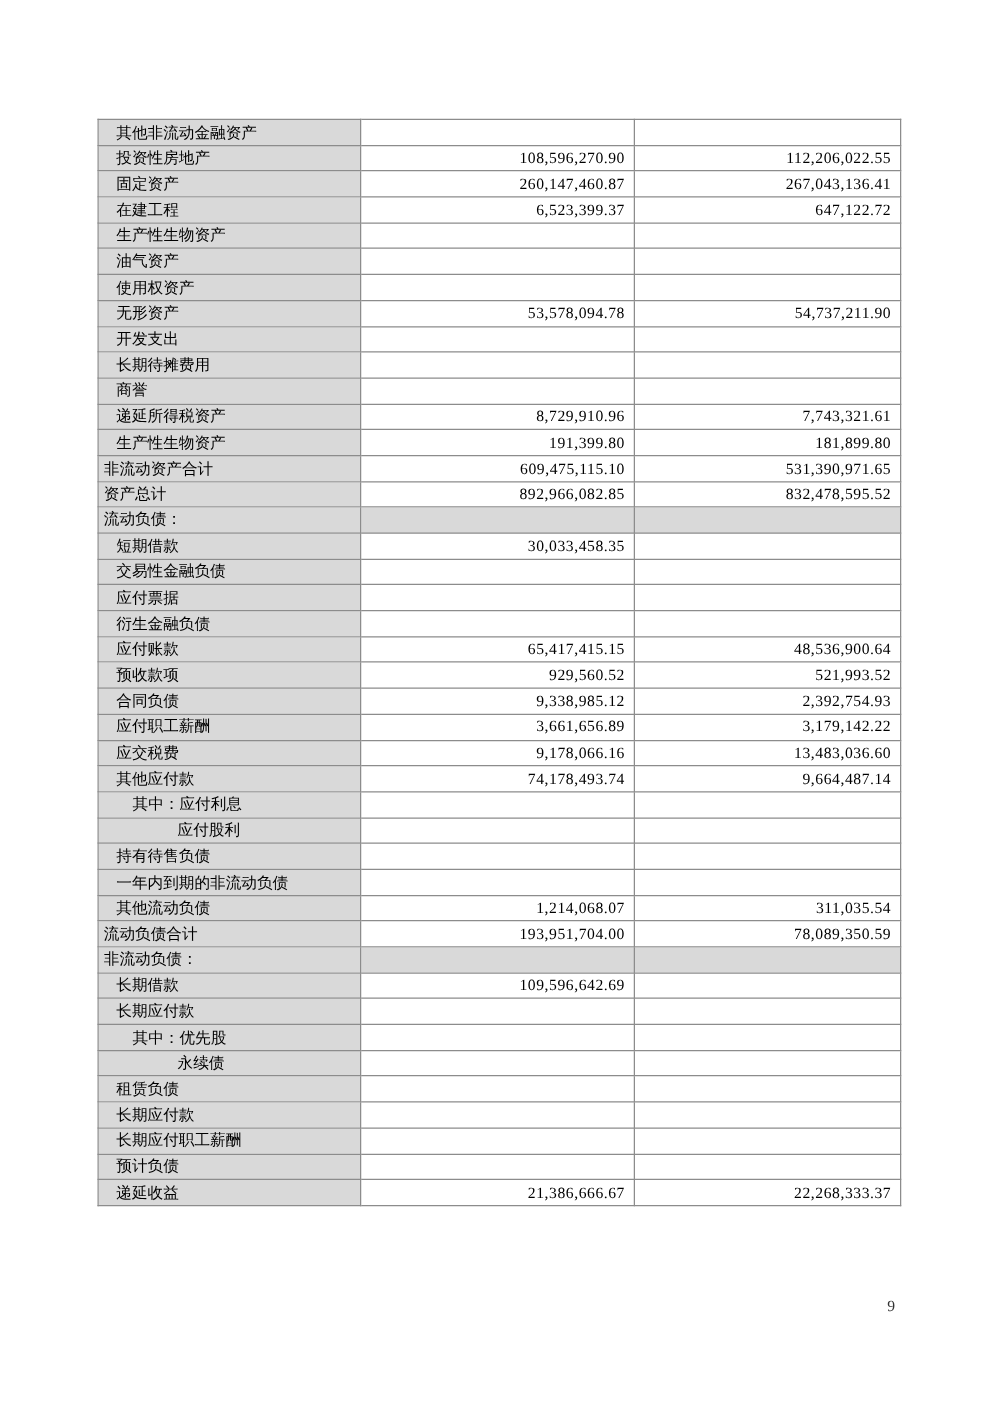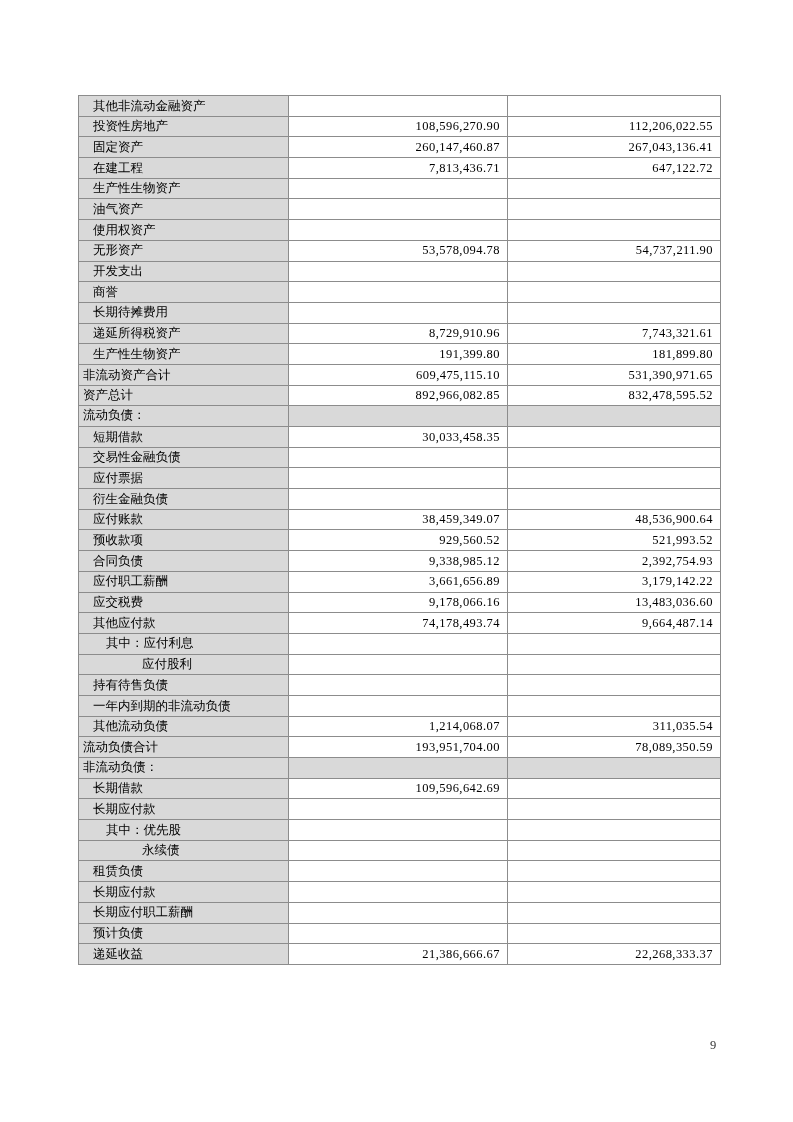--- a/index.html
+++ b/index.html
@@ -87,21 +87,21 @@
           <td class="val">108,596,270.90</td>
           <td class="val">112,206,022.55</td>
         </tr>
         <tr>
           <td class="label indent-1">固定资产</td>
           <td class="val">260,147,460.87</td>
           <td class="val">267,043,136.41</td>
         </tr>
         <tr>
           <td class="label indent-1">在建工程</td>
-          <td class="val">7,813,436.71</td>
+          <td class="val">6,523,399.37</td>
           <td class="val">647,122.72</td>
         </tr>
         <tr>
           <td class="label indent-1">生产性生物资产</td>
           <td class="val"></td>
           <td class="val"></td>
         </tr>
         <tr>
           <td class="label indent-1">油气资产</td>
           <td class="val"></td>
@@ -116,26 +116,26 @@
           <td class="label indent-1">无形资产</td>
           <td class="val">53,578,094.78</td>
           <td class="val">54,737,211.90</td>
         </tr>
         <tr>
           <td class="label indent-1">开发支出</td>
           <td class="val"></td>
           <td class="val"></td>
         </tr>
         <tr>
+          <td class="label indent-1">长期待摊费用</td>
+          <td class="val"></td>
+          <td class="val"></td>
+        </tr>
+        <tr>
           <td class="label indent-1">商誉</td>
-          <td class="val"></td>
-          <td class="val"></td>
-        </tr>
-        <tr>
-          <td class="label indent-1">长期待摊费用</td>
           <td class="val"></td>
           <td class="val"></td>
         </tr>
         <tr>
           <td class="label indent-1">递延所得税资产</td>
           <td class="val">8,729,910.96</td>
           <td class="val">7,743,321.61</td>
         </tr>
         <tr>
           <td class="label indent-1">生产性生物资产</td>
@@ -172,21 +172,21 @@
           <td class="val"></td>
           <td class="val"></td>
         </tr>
         <tr>
           <td class="label indent-1">衍生金融负债</td>
           <td class="val"></td>
           <td class="val"></td>
         </tr>
         <tr>
           <td class="label indent-1">应付账款</td>
-          <td class="val">38,459,349.07</td>
+          <td class="val">65,417,415.15</td>
           <td class="val">48,536,900.64</td>
         </tr>
         <tr>
           <td class="label indent-1">预收款项</td>
           <td class="val">929,560.52</td>
           <td class="val">521,993.52</td>
         </tr>
         <tr>
           <td class="label indent-1">合同负债</td>
           <td class="val">9,338,985.12</td>

